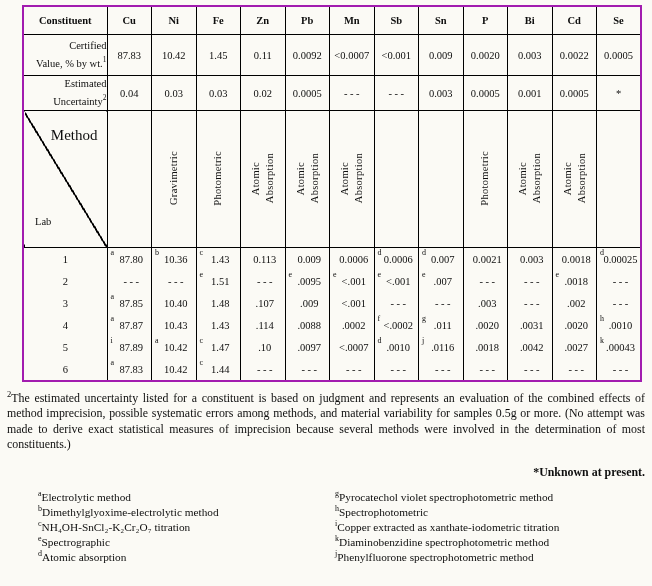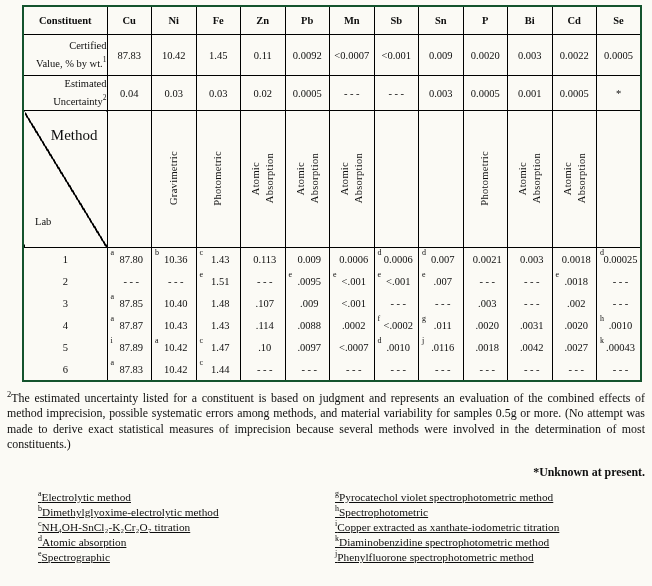--- a/index.html
+++ b/index.html
@@ -11,21 +11,21 @@
     overflow: hidden;
   }
   .page { position: relative; width: 652px; height: 586px; }
 
   
   table.cert {
     border-collapse: collapse;
     table-layout: fixed;
     width: 618px;
     margin: 5px 0 0 22px;
-    border: 2px solid #14532d;
+    border: 2px solid #a21caf;
   }
   table.cert td, table.cert th {
     border: 1.5px solid #000;
     padding: 0;
     font-size: 10.5px;
     overflow: hidden;
   }
   tr.hdr th { height: 27px; font-weight: bold; text-align: center; }
   th.cname { text-align: left; padding-left: 7px; font-size: 10.5px; }
 
@@ -73,21 +73,20 @@
   .notes p { margin: 0; }
   .notes sup { font-size: 8.5px; }
   .notes .ast { text-align: right; margin-top: 12px; font-weight: bold; }
 
   
   .key {
     display: flex;
     margin: 9px 0 0 38px;
     font-size: 11.3px;
     line-height: 1.26;
-    text-decoration: underline;
   }
   .key .kcol-left  { width: 297px; }
   .key .kcol-right { width: 300px; }
   .key sup { font-size: 8px; }
 </style>
 </head>
 <body>
 
 <div class="page">
 
@@ -278,22 +277,22 @@
   <div class="notes">
     <p><sup>2</sup><span>The estimated uncertainty listed for a constituent is based on judgment and represents an evaluation of the combined effects of method imprecision, possible systematic errors among methods, and material variability for samples 0.5g or more. (No attempt was made to derive exact statistical measures of imprecision because several methods were involved in the determination of most constituents.)</span></p>
     <p class="ast">*Unknown at present.</p>
   </div>
 
   <div class="key">
     <div class="kcol-left" id="key-left">
         <div class="ki"><sup>a</sup><span>Electrolytic method</span></div>
         <div class="ki"><sup>b</sup><span>Dimethylglyoxime-electrolytic method</span></div>
         <div class="ki"><sup>c</sup><span>NH₄OH-SnCl₂-K₂Cr₂O₇ titration</span></div>
+        <div class="ki"><sup>e</sup><span>Spectrographic</span></div>
         <div class="ki"><sup>d</sup><span>Atomic absorption</span></div>
-        <div class="ki"><sup>e</sup><span>Spectrographic</span></div>
       </div>
     <div class="kcol-right" id="key-right">
         <div class="ki"><sup>g</sup><span>Pyrocatechol violet spectrophotometric method</span></div>
         <div class="ki"><sup>h</sup><span>Spectrophotometric</span></div>
         <div class="ki"><sup>i</sup><span>Copper extracted as xanthate-iodometric titration</span></div>
         <div class="ki"><sup>k</sup><span>Diaminobenzidine spectrophotometric method</span></div>
         <div class="ki"><sup>j</sup><span>Phenylfluorone spectrophotometric method</span></div>
       </div>
   </div>
 

